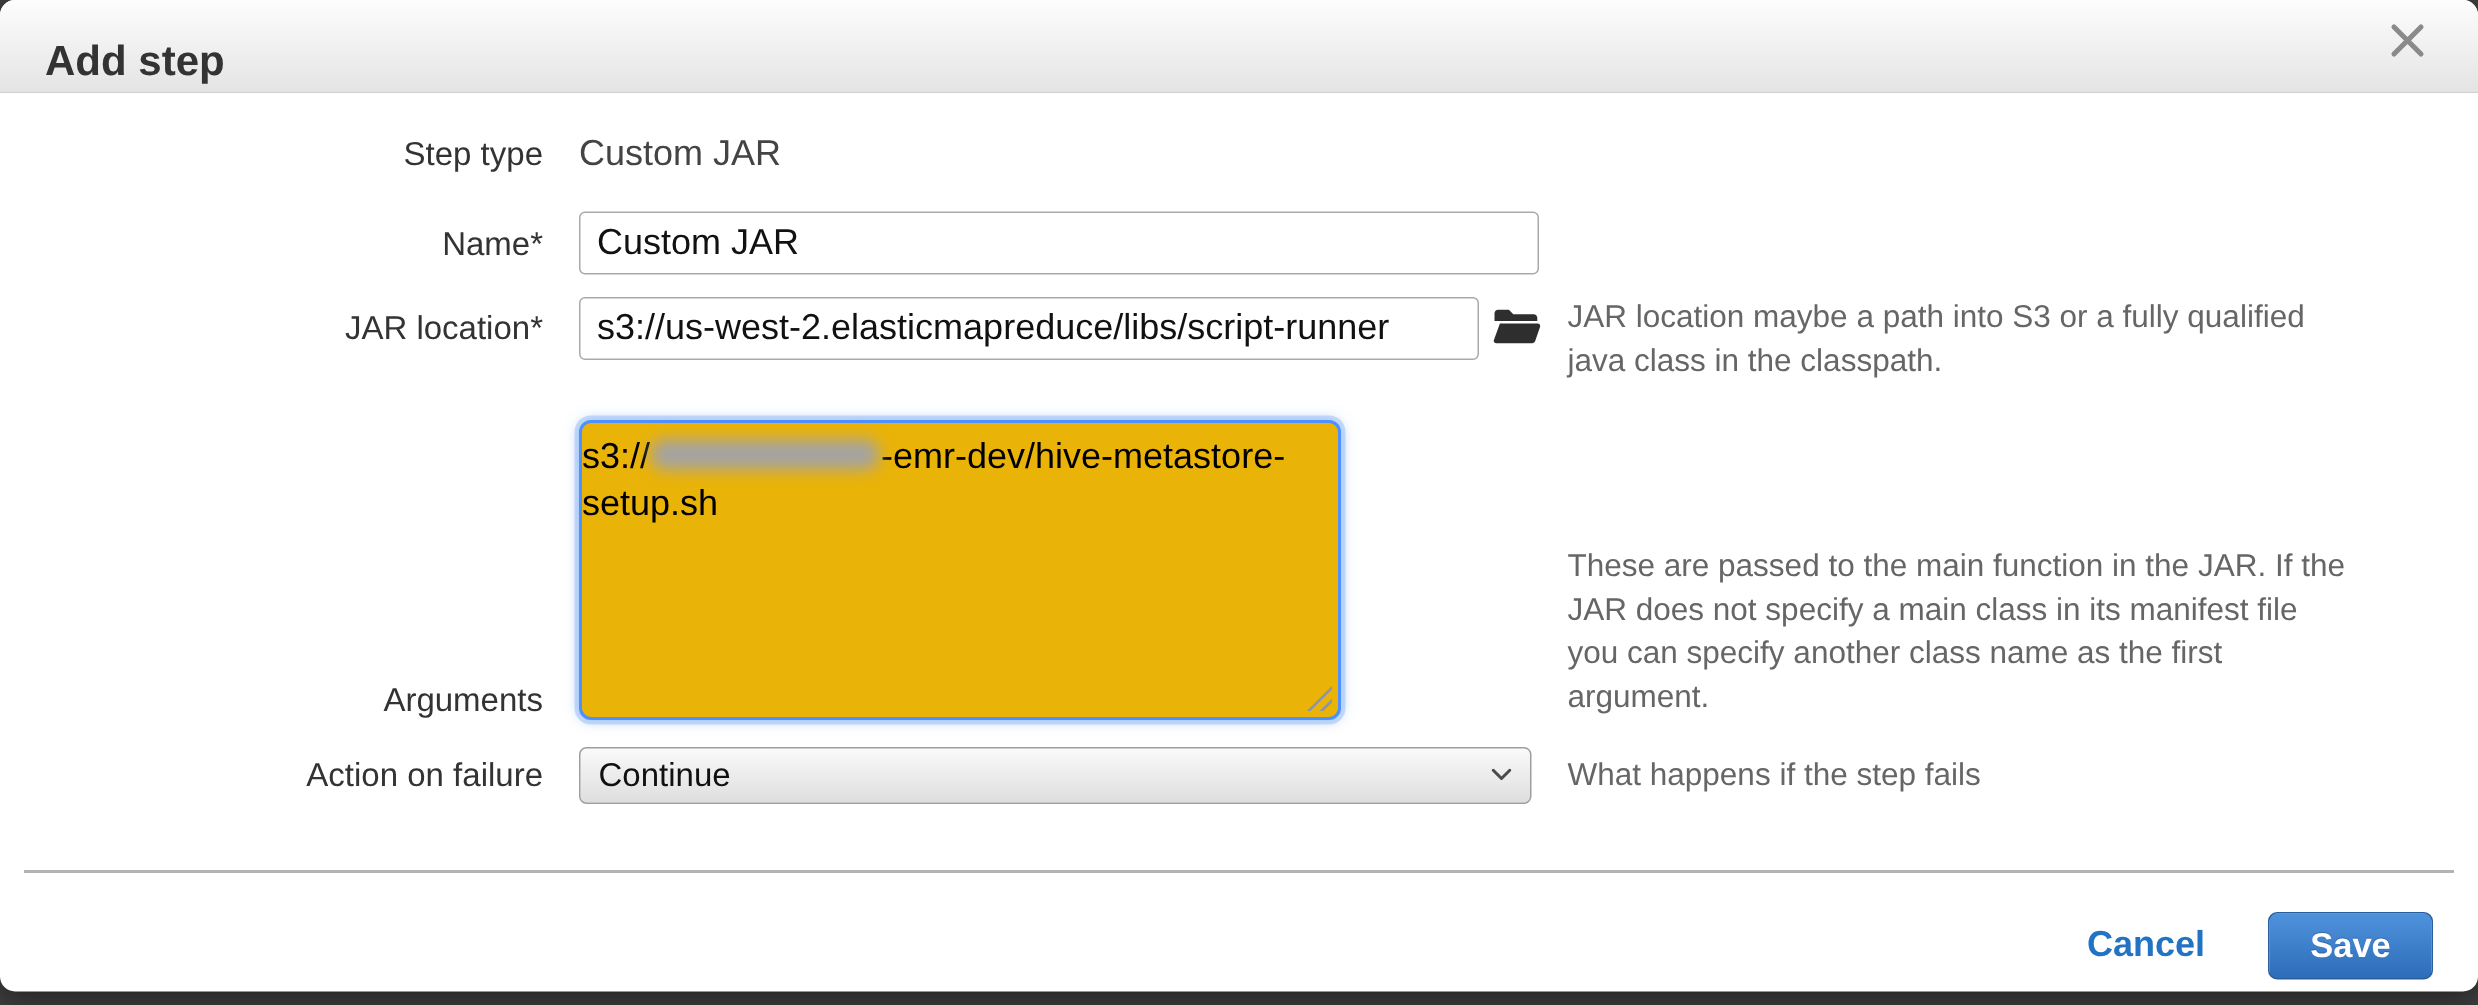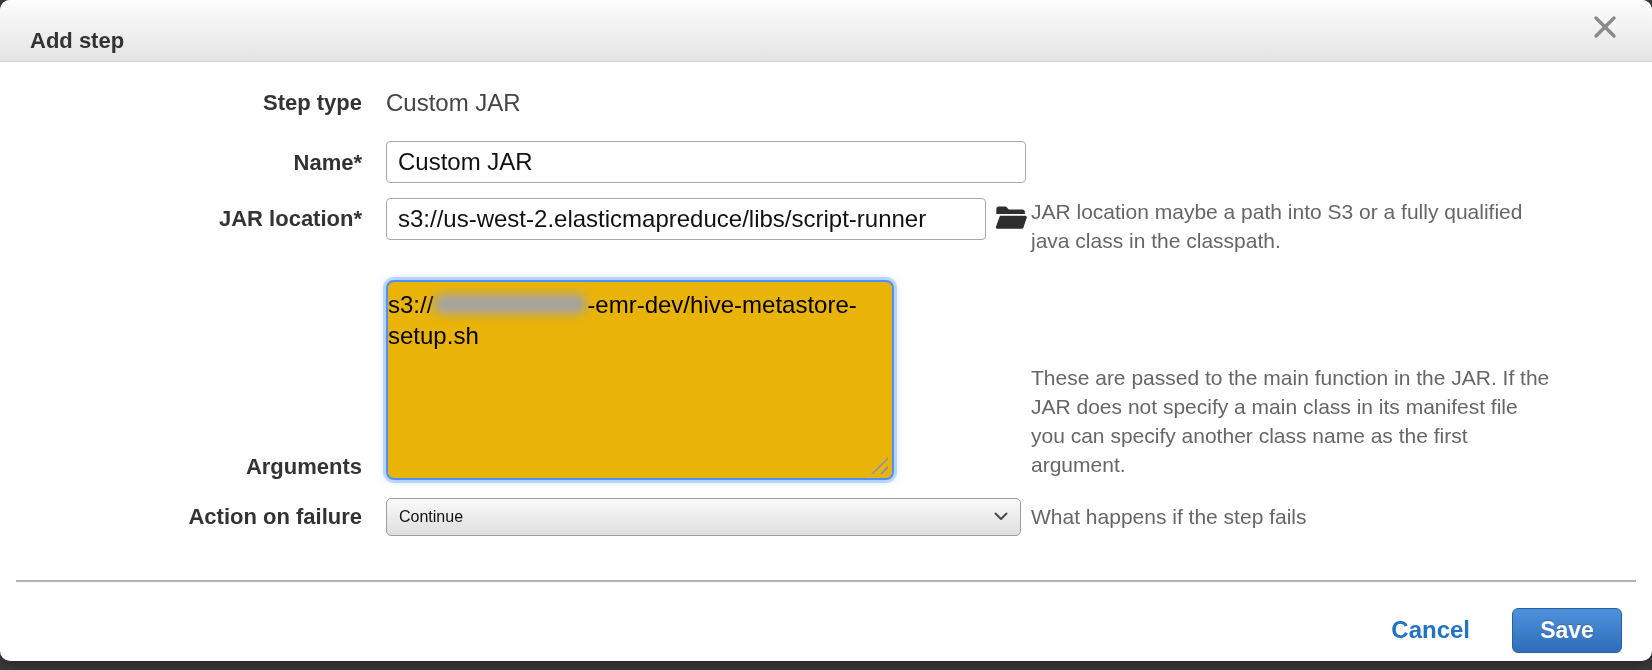--- a/index.html
+++ b/index.html
@@ -18,38 +18,38 @@
     box-shadow: 0 4px 18px rgba(0,0,0,0.45);
   }
   
   .dlg-header {
     height: 62px;
     background: linear-gradient(#fdfdfd, #e4e4e4);
     border-bottom: 1px solid #d2d2d2;
     display: flex; align-items: center; justify-content: space-between;
     padding: 0 30px;
   }
-  .dlg-title { font-size: 22px; font-weight: bold; color: #333; margin-top: 21px; }
+  .dlg-title { font-size: 28px; font-weight: bold; color: #333; margin-top: 21px; }
   .close-btn {
     background: none; border: none; cursor: pointer;
     width: 34px; height: 34px; display: flex; align-items: center; justify-content: center;
     margin-top: -8px;
   }
   
   .form-area { padding-top: 26px; }
   .frm-row { display: flex; align-items: flex-start; }
   .lbl {
     width: 362px; text-align: right; margin-right: 24px;
-    font-size: 22px; font-weight: bold; color: #333;
+    font-size: 22px; font-weight: normal; color: #333;
     flex: 0 0 362px; line-height: 1.2;
   }
   .field-cell { width: 645px; flex: 0 0 645px; position: relative; }
   .help {
     width: 520px; font-size: 21px; color: #666; line-height: 1.38;
-    margin-left: 0;
+    margin-left: 14px;
   }
   .static-val { font-size: 24px; color: #444; padding-top: 1px; }
 
   .row-steptype { margin-bottom: 24px; }
   .row-steptype .lbl { padding-top: 2px; }
 
   .row-name { margin-bottom: 15px; }
   .row-name .lbl { padding-top: 9px; }
   .txt-input {
     height: 42px; font-size: 24px; color: #111;
@@ -101,21 +101,21 @@
   }
 
   .row-action .lbl { padding-top: 6px; text-align: right; }
   .row-action .help { padding-top: 5px; }
   .select-box {
     width: 635px; height: 38px;
     border: 1px solid #9e9e9e; border-radius: 5px;
     background: linear-gradient(#fafafa, #dedede);
     display: flex; align-items: center; justify-content: space-between;
     padding: 0 12px; cursor: pointer;
-    font-size: 16px; color: #111;
+    font-size: 22px; color: #111;
   }
 
   
   .divider { margin: 44px 16px 0 16px; border-top: 2px solid #b3b3b3; }
   .dlg-footer {
     display: flex; align-items: center; justify-content: flex-end;
     padding: 26px 30px 0 30px; gap: 42px;
   }
   .cancel-link {
     font-size: 24px; font-weight: bold; color: #2273c3;

